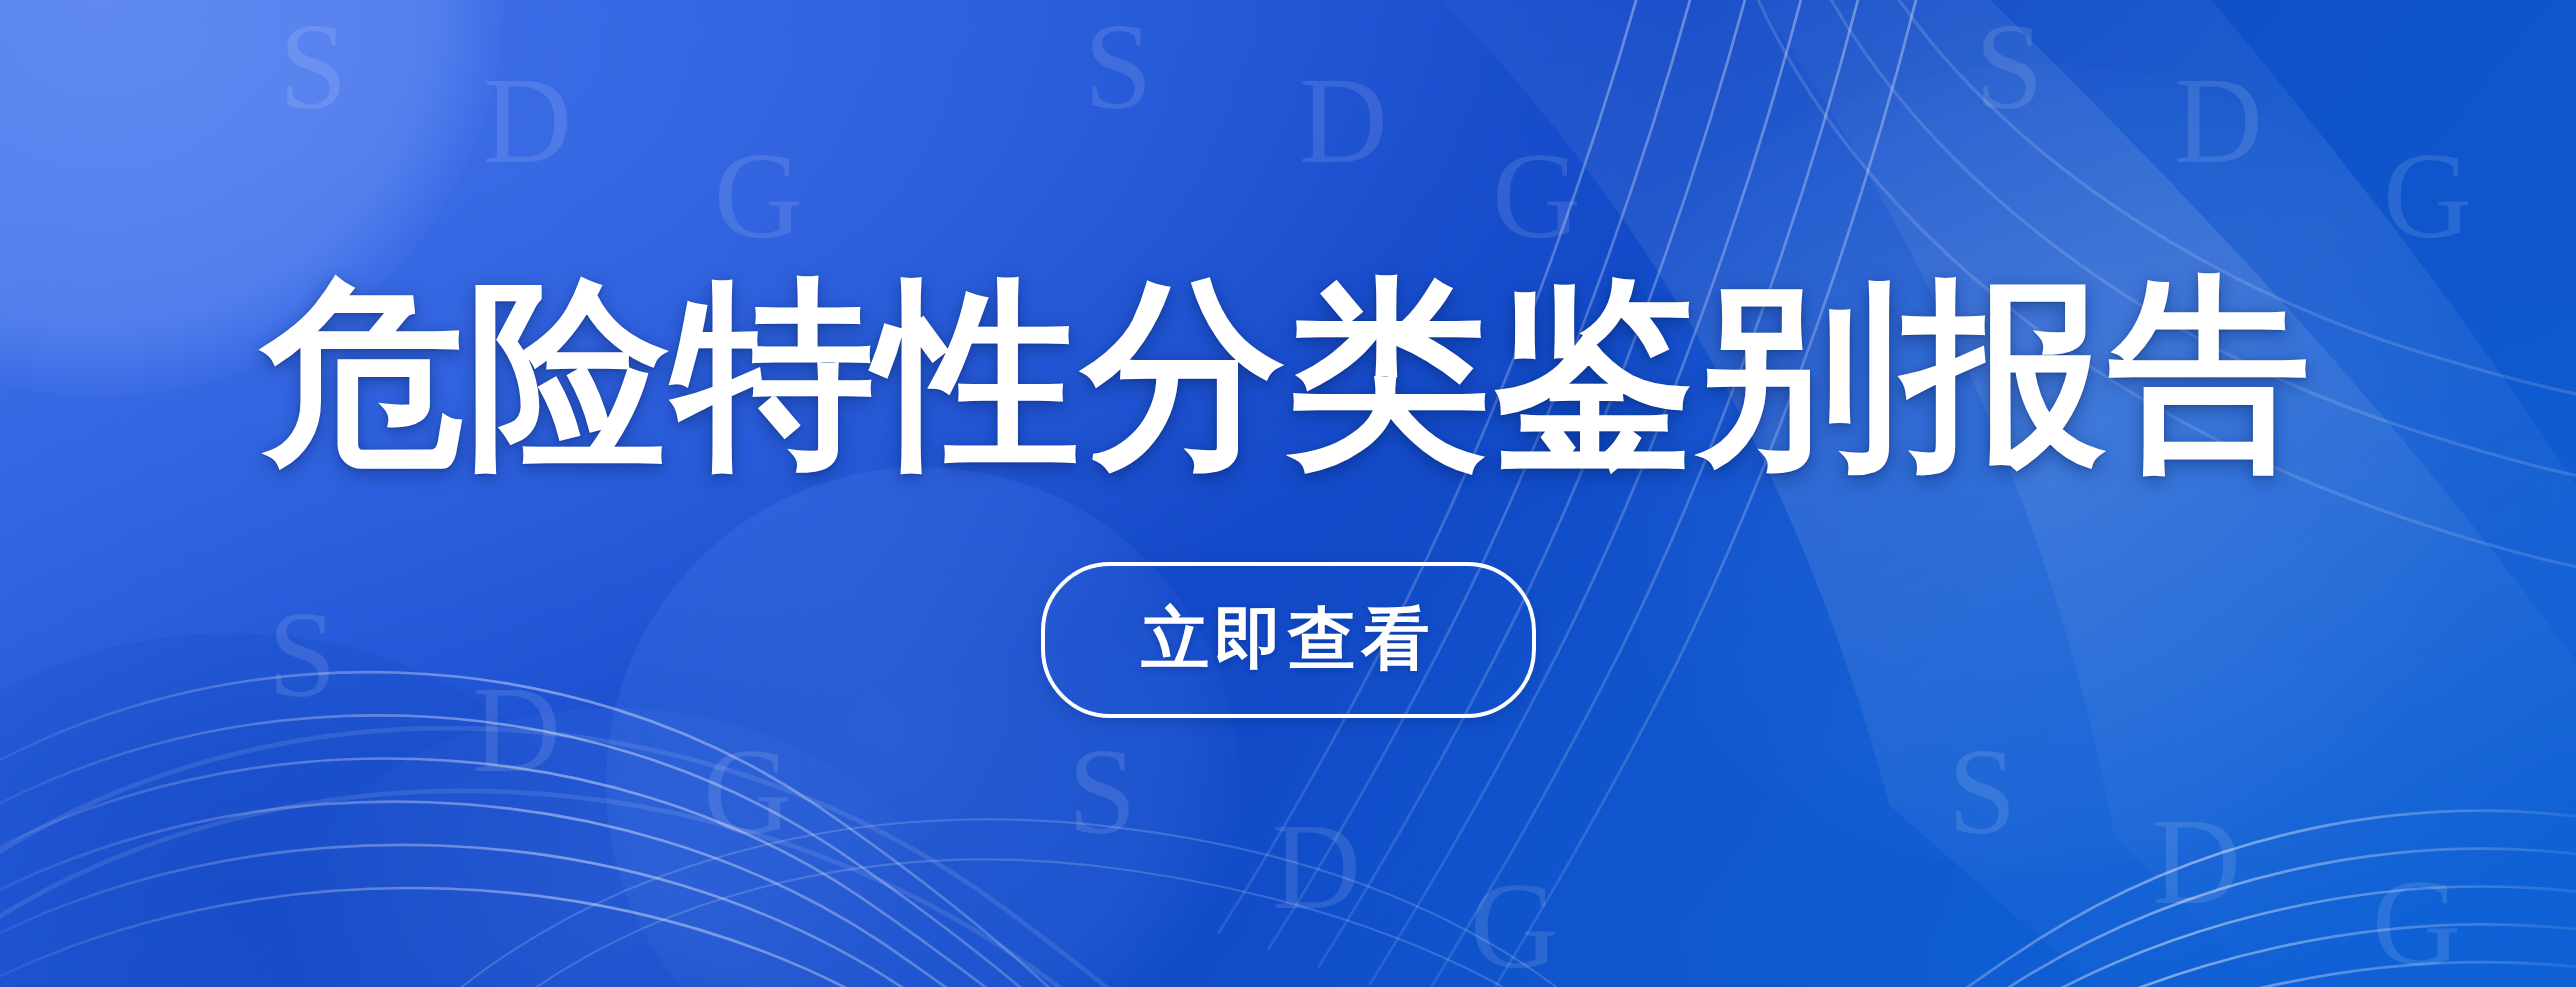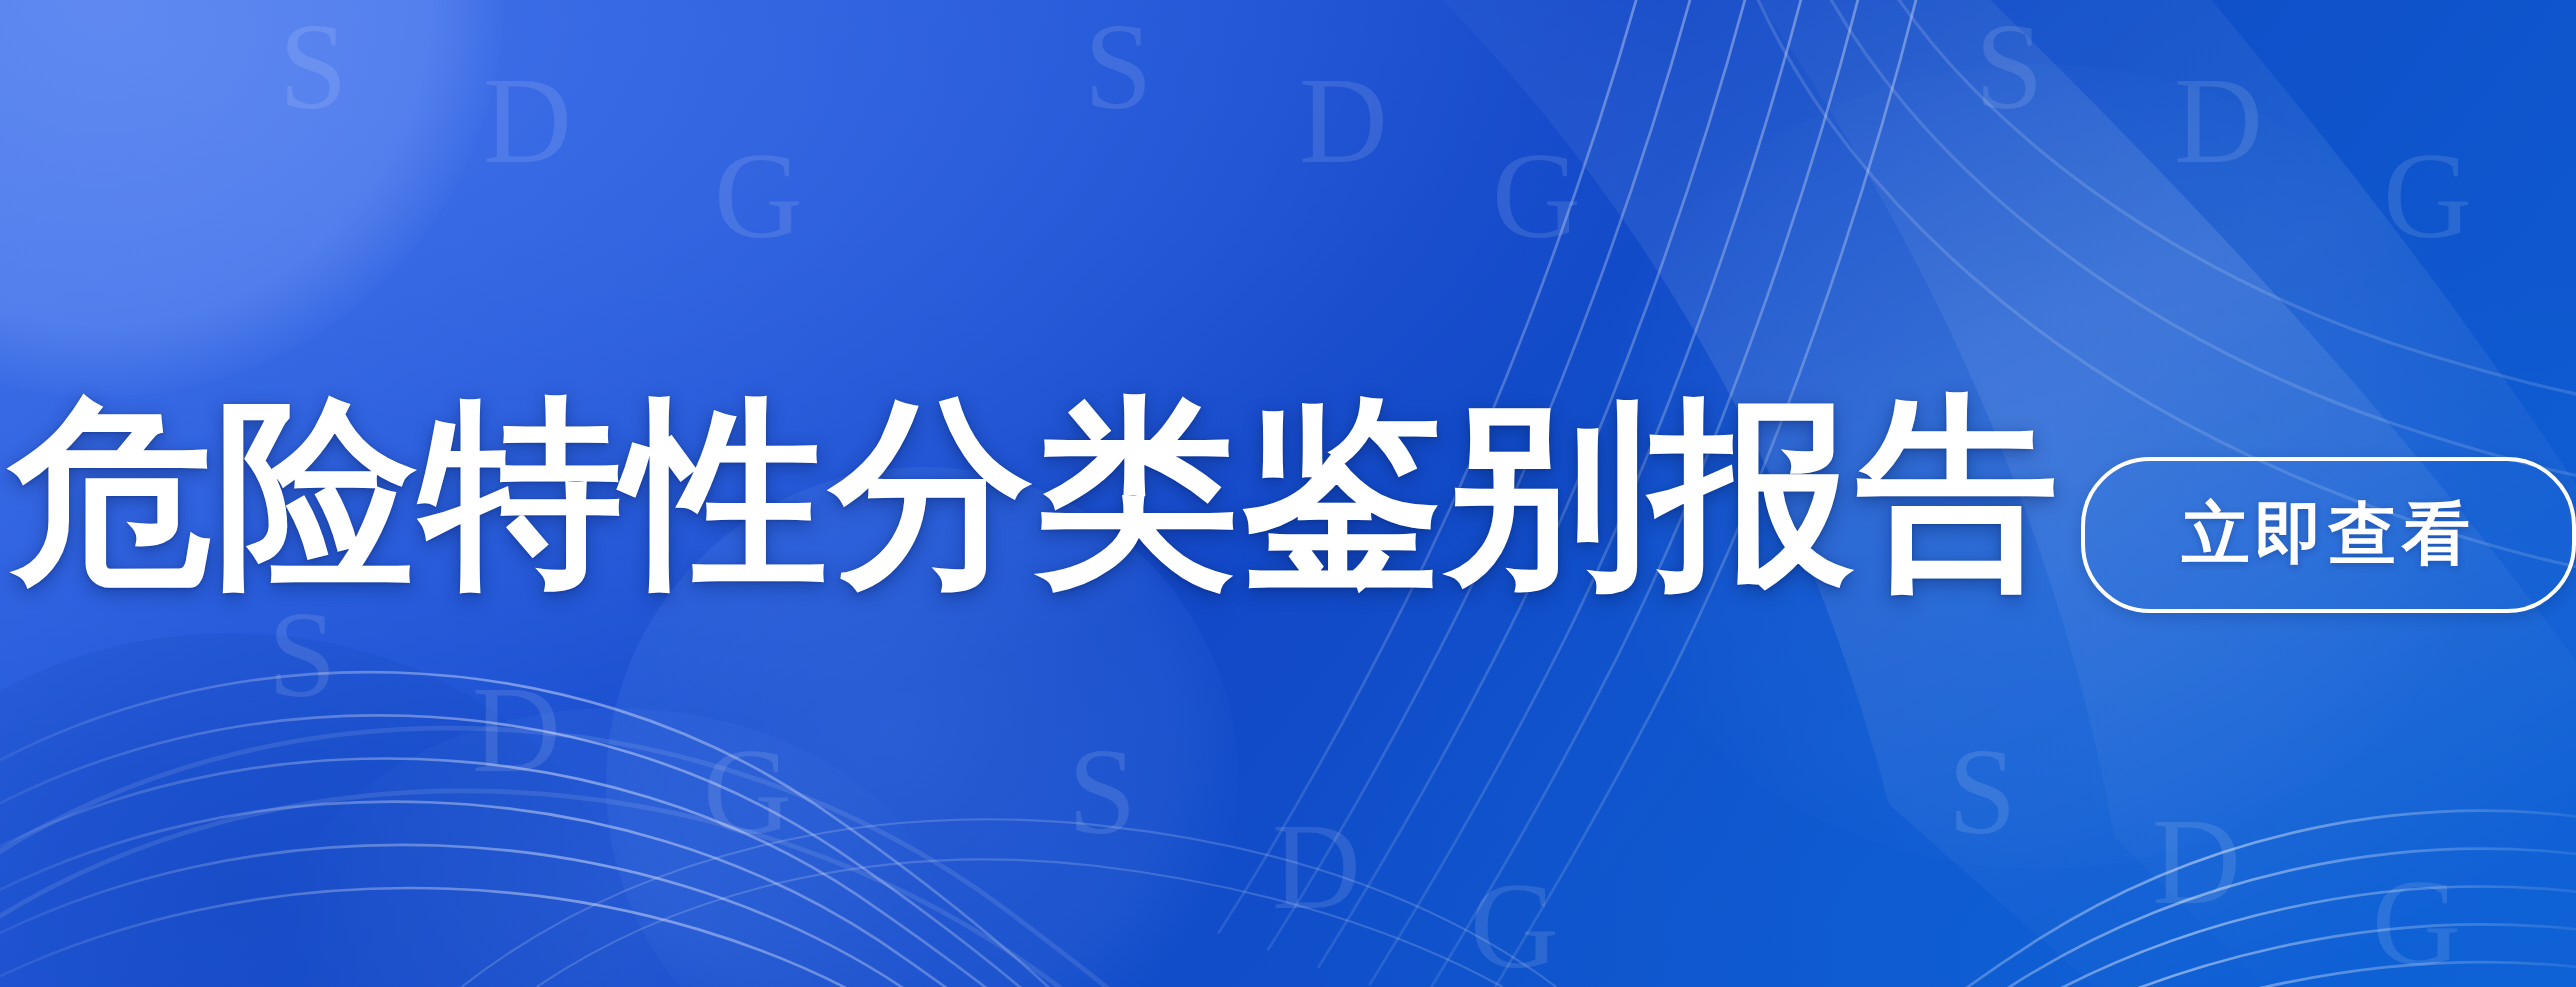--- a/index.html
+++ b/index.html
@@ -52,24 +52,23 @@
     font-weight:400;
     color:rgba(255,255,255,0.115);
     line-height:1;
     user-select:none;
     pointer-events:none;
   }
 
   
   .content{
     position:absolute;inset:0;
-    display:flex;flex-direction:row;
-    align-items:center;justify-content:flex-end;
+    display:flex;flex-direction:column;
+    align-items:center;justify-content:center;
     z-index:20;
-    gap:19px;
   }
 
   .title{
     margin:0;
     font-family:"Liberation Sans","DejaVu Sans",sans-serif;
     font-weight:700;
     font-size:202px;
     line-height:1.04;
     letter-spacing:3.2px;
     color:#ffffff;

